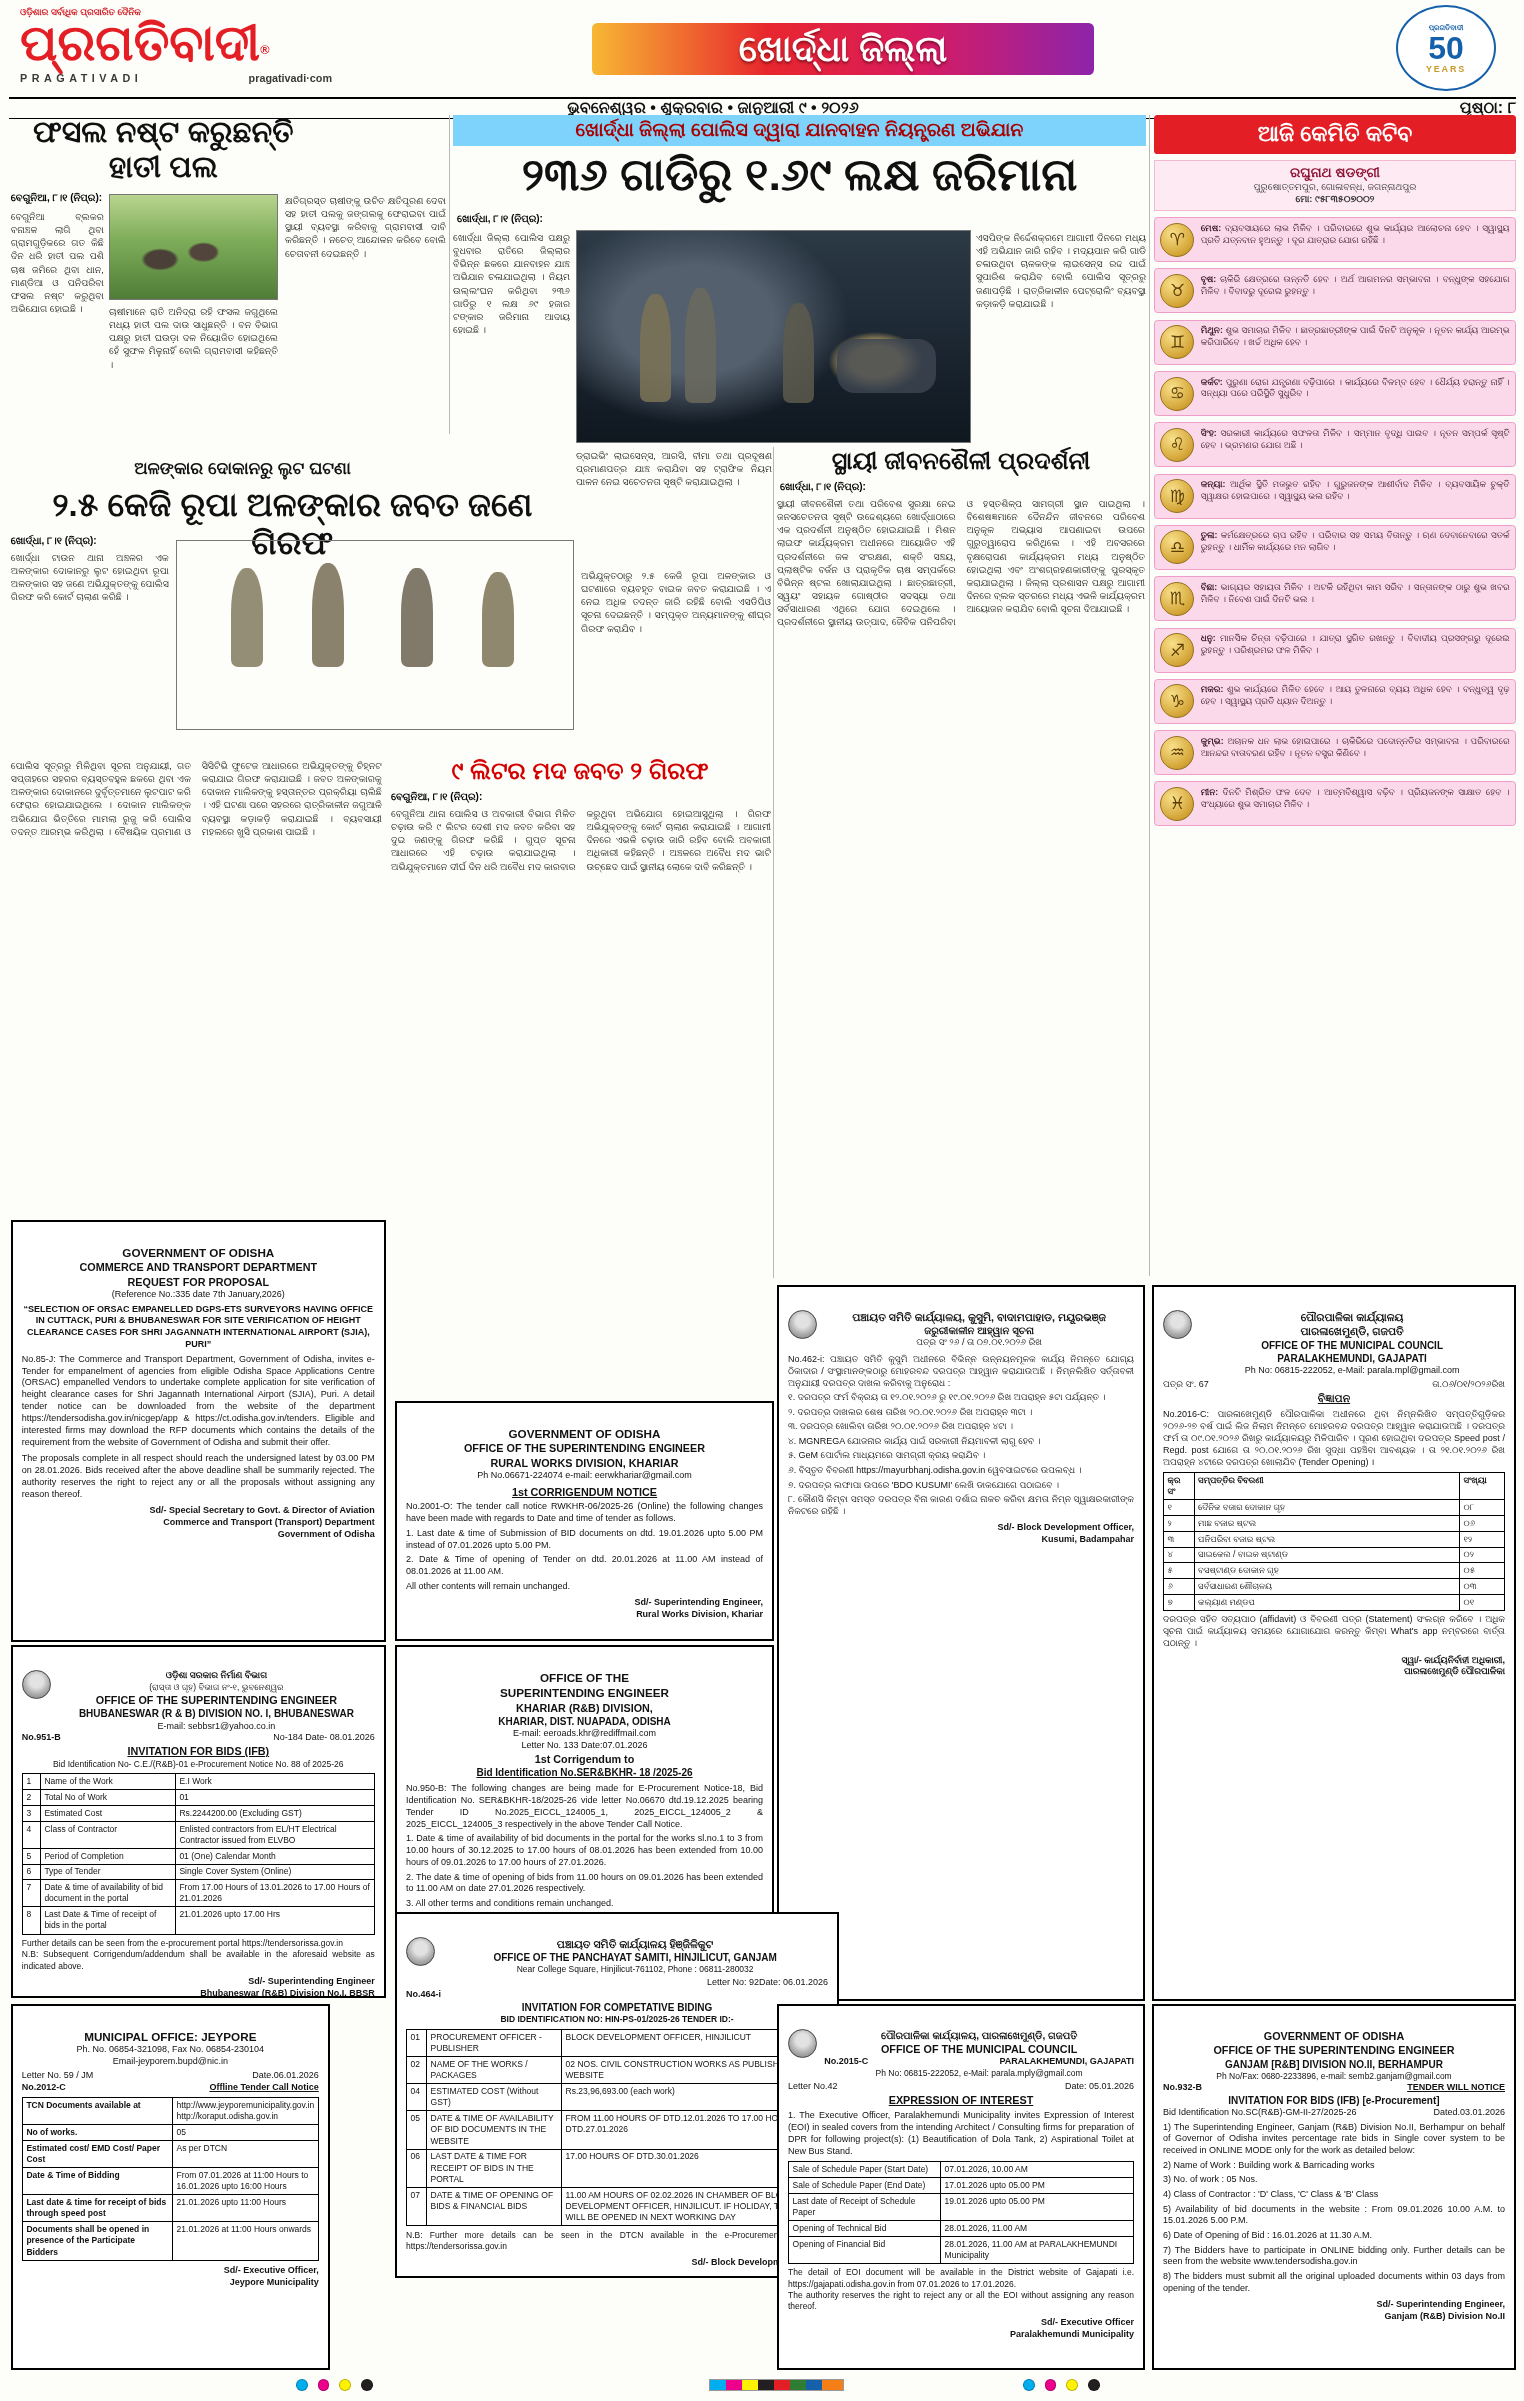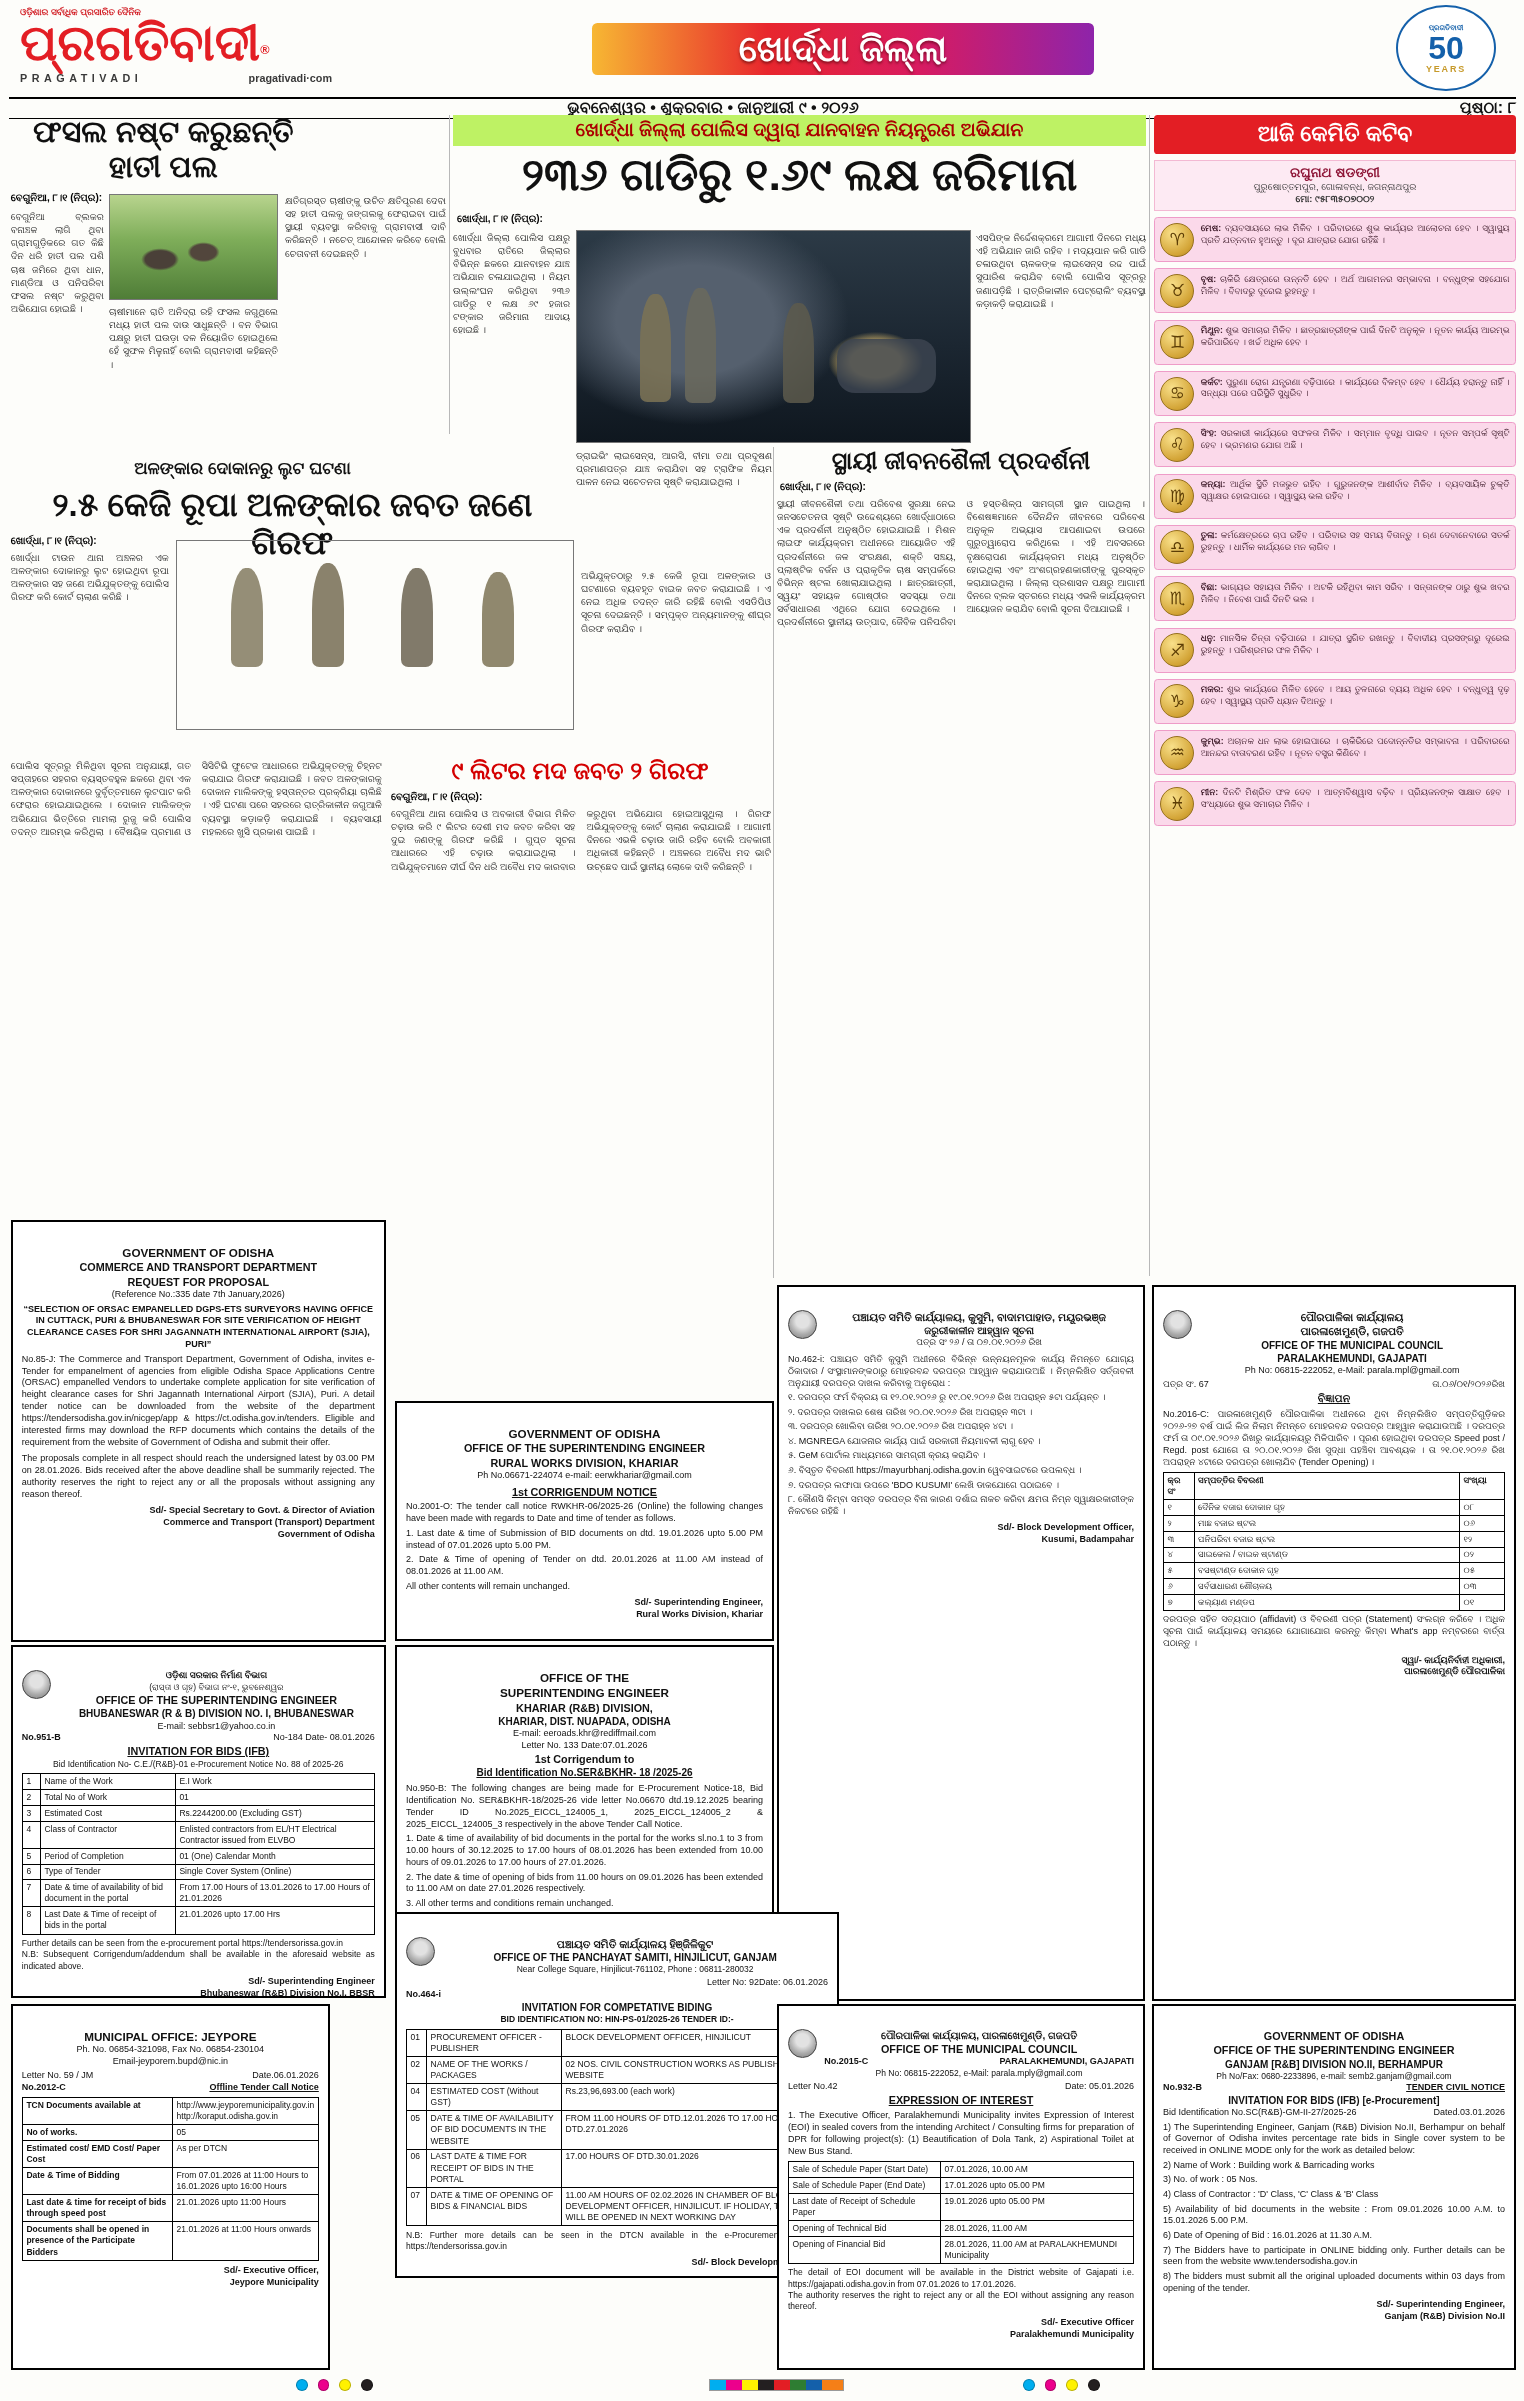--- a/index.html
+++ b/index.html
@@ -3,21 +3,21 @@
 <meta charset="utf-8">
 <style>
 *{margin:0;padding:0;box-sizing:border-box}
 body{background:#d8d8d8;font-family:"Liberation Sans","DejaVu Sans",sans-serif}
 .page{position:relative;width:1525px;height:2401px;background:#fdfdfa;margin:0 auto;color:#111;overflow:hidden}
 .abs{position:absolute}
 .jtext{font-size:9.4px;line-height:1.4;text-align:justify;color:#1c1c1c;overflow:hidden}
 .cols2{column-count:2;column-gap:10.8px}
 .byline{font-weight:700;font-size:10px;color:#000}
 .hl{font-weight:800;color:#101010;text-align:center;line-height:1.15}
-.kicker{background:#bef264;color:#ab0000;font-weight:800;display:flex;align-items:center;justify-content:center;text-align:center}
+.kicker{background:#7dd3fc;color:#ab0000;font-weight:800;display:flex;align-items:center;justify-content:center;text-align:center}
 .vline{position:absolute;width:0.9px;background:#b8b8b8}
 .photo{position:absolute;border:0.9px solid #777;overflow:hidden}
 .fig{position:absolute;border-radius:45% 45% 7.2px 7.2px;opacity:.85}
 .tbox{position:absolute;border:2.7px solid #000;background:#fff;padding:23px 9px;font-size:9px;line-height:1.32;text-align:justify;overflow:hidden}
 .tc{text-align:center}.b{font-weight:700}
 .t13{font-size:11.7px}.t12{font-size:10.8px}.t11{font-size:10px}.t10{font-size:9px}.t9{font-size:8.5px}
 .tbl{width:100%;border-collapse:collapse;margin:3.6px 0}
 .tbl td,.tbl th{border:0.9px solid #000;padding:1.8px 3.6px;font-size:8.5px;vertical-align:top;text-align:left}
 .sig{font-weight:700;text-align:right;margin-top:4.5px;font-size:9px}
 .emblem{width:29px;height:29px;border-radius:50%;border:1.8px solid #444;background:radial-gradient(circle at 50% 38%,#e2e2e2 0 30%,#aaa 62%,#777);flex:none}
@@ -586,21 +586,21 @@
     <div class="sig" style="margin-top:0">Paralakhemundi Municipality</div>
   </div>
 
   <div class="tbox" style="left:1152px;top:2004px;width:364px;height:366px">
     <div class="tc b t12">GOVERNMENT OF ODISHA</div>
     <div class="tc b t12">OFFICE OF THE SUPERINTENDING ENGINEER</div>
     <div class="tc b t11">GANJAM [R&amp;B] DIVISION NO.II, BERHAMPUR</div>
     <div class="tc t9">Ph No/Fax: 0680-2233896, e-mail: semb2.ganjam@gmail.com</div>
     <div style="display:flex;justify-content:space-between">
       <span class="b">No.932-B</span>
-      <span class="b" style="text-decoration:underline">TENDER CIVIL NOTICE</span>
+      <span class="b" style="text-decoration:underline">TENDER WILL NOTICE</span>
     </div>
     <div class="tc b t11">INVITATION FOR BIDS (IFB) [e-Procurement]</div>
     <div style="display:flex;justify-content:space-between">
       <span>Bid Identification No.SC(R&amp;B)-GM-II-27/2025-26</span>
       <span>Dated.03.01.2026</span>
     </div>
     <div>
 
     <div class="tline">1) The Superintending Engineer, Ganjam (R&amp;B) Division No.II, Berhampur on behalf of Governor of Odisha invites percentage rate bids in Single cover system to be received in ONLINE MODE only for the work as detailed below:</div>
         <div class="tline">2) Name of Work : Building work &amp; Barricading works</div>

